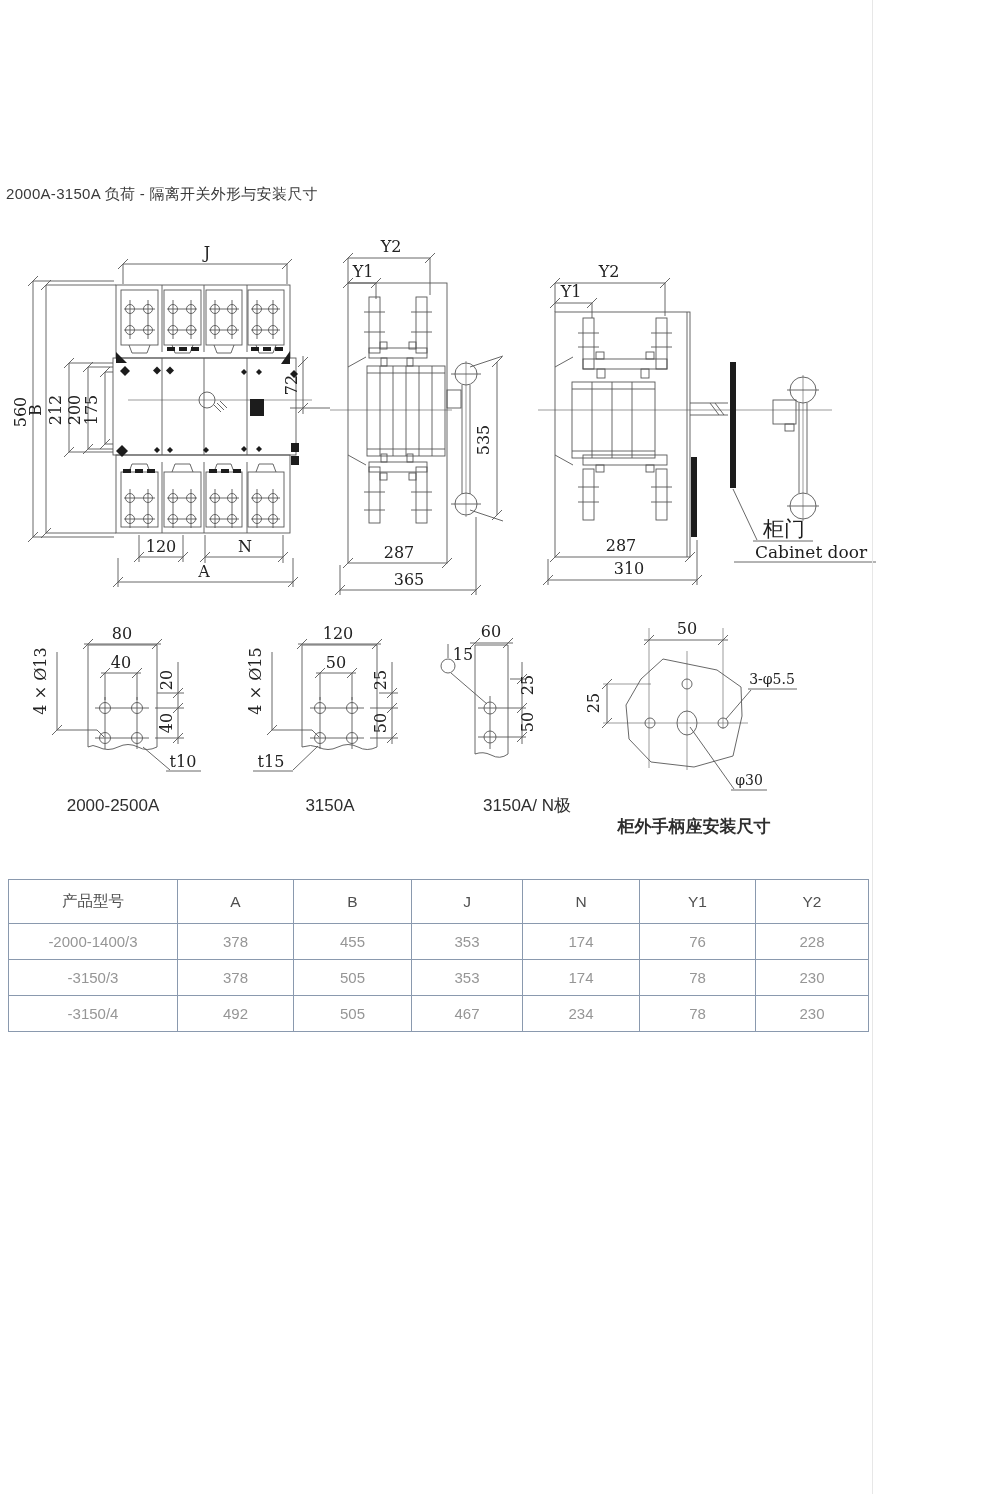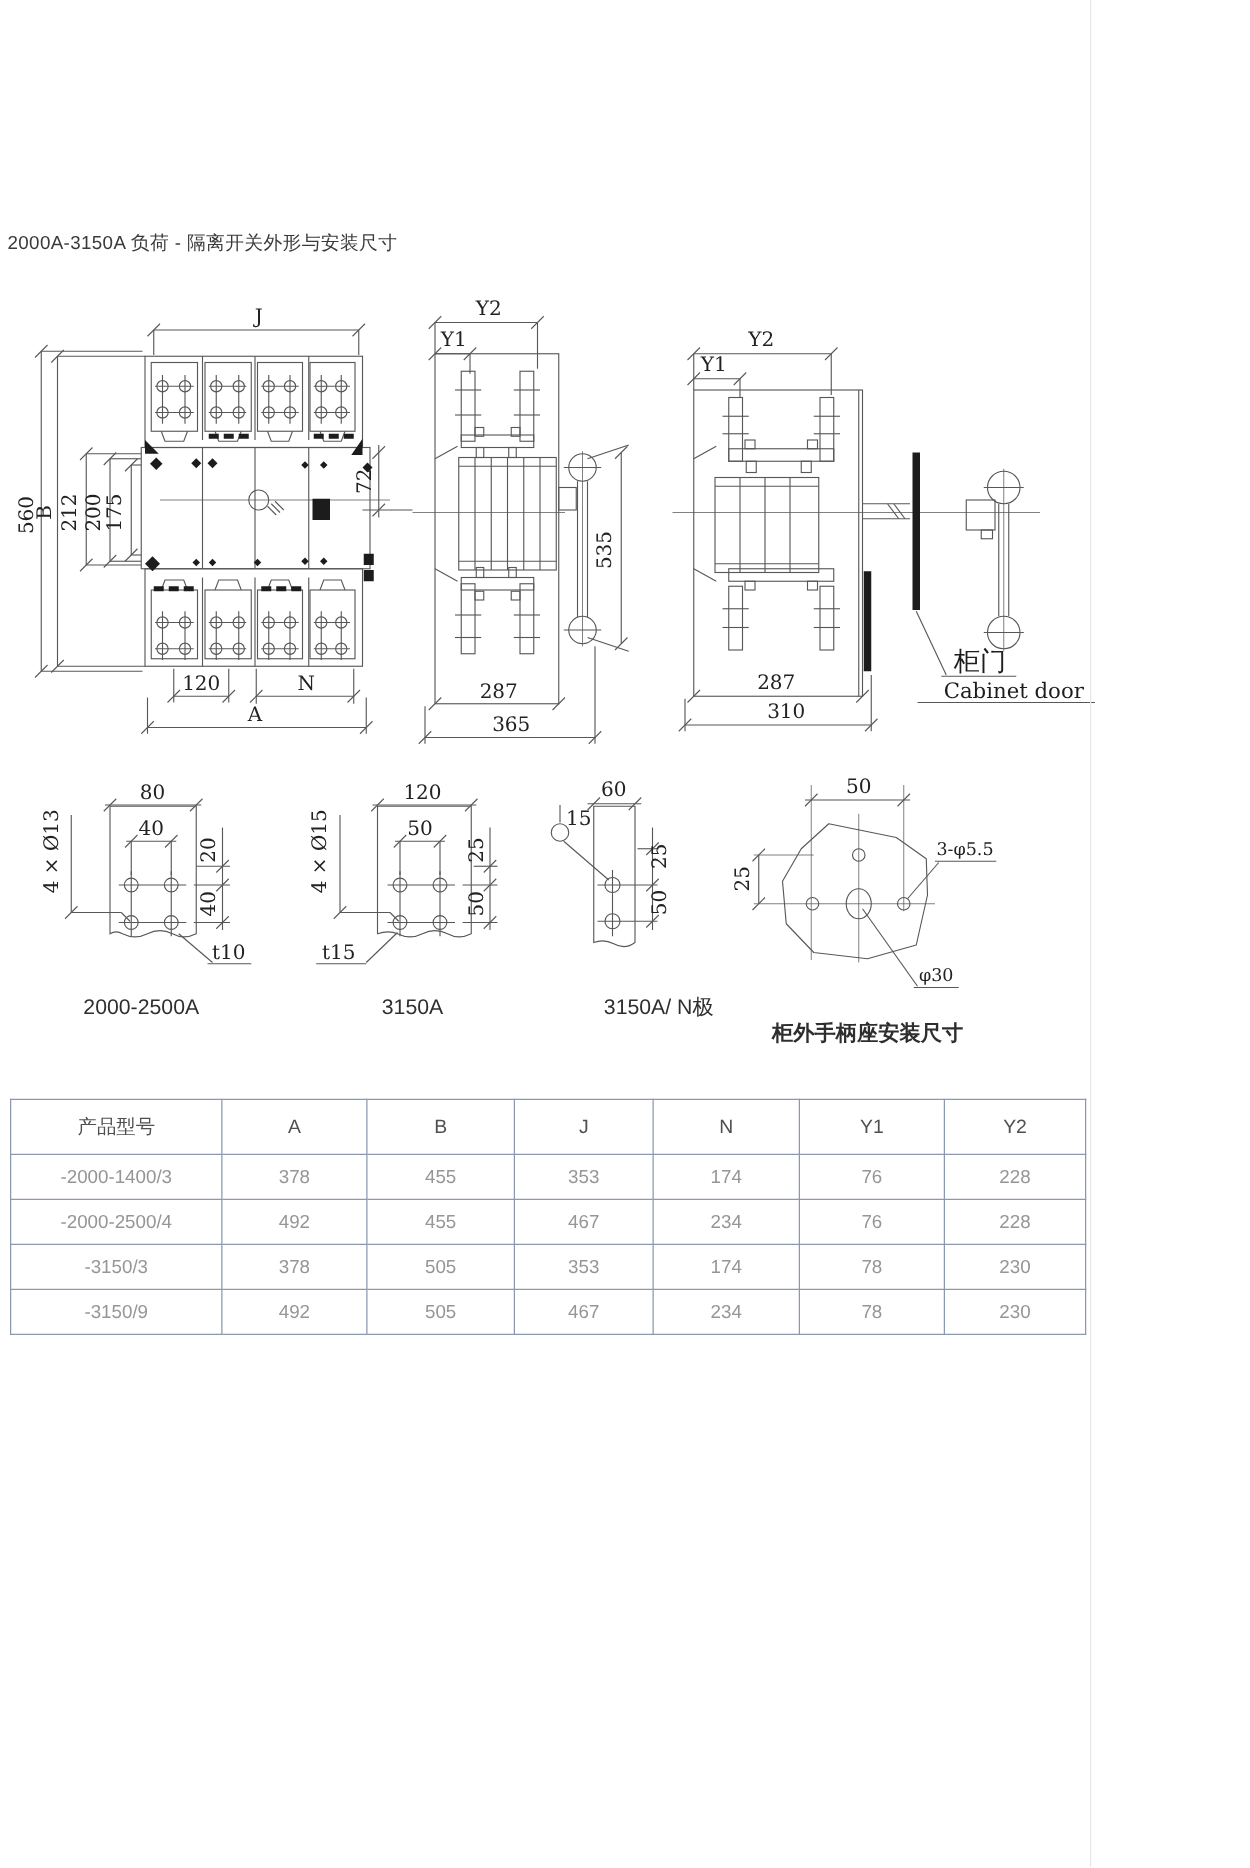--- a/index.html
+++ b/index.html
@@ -547,39 +547,30 @@
       <tr>
         <td>-2000-1400/3</td>
         <td>378</td>
         <td>455</td>
         <td>353</td>
         <td>174</td>
         <td>76</td>
         <td>228</td>
       </tr>
       <tr>
-        <td>-2000-2500/4</td>
-        <td>492</td>
-        <td>455</td>
-        <td>467</td>
-        <td>234</td>
-        <td>76</td>
-        <td>228</td>
-      </tr>
-      <tr>
         <td>-3150/3</td>
         <td>378</td>
         <td>505</td>
         <td>353</td>
         <td>174</td>
         <td>78</td>
         <td>230</td>
       </tr>
       <tr>
-        <td>-3150/9</td>
+        <td>-3150/4</td>
         <td>492</td>
         <td>505</td>
         <td>467</td>
         <td>234</td>
         <td>78</td>
         <td>230</td>
       </tr>
     </tbody>
   </table>
 

